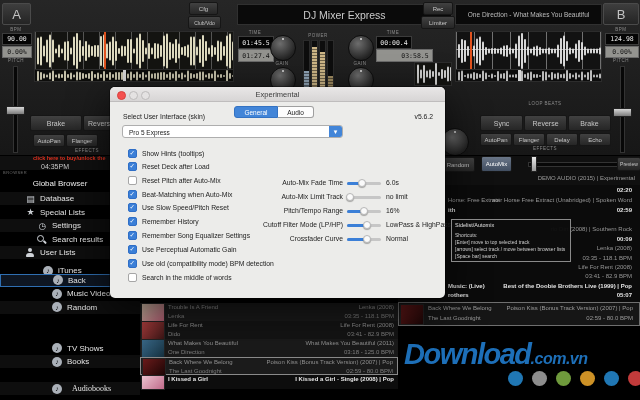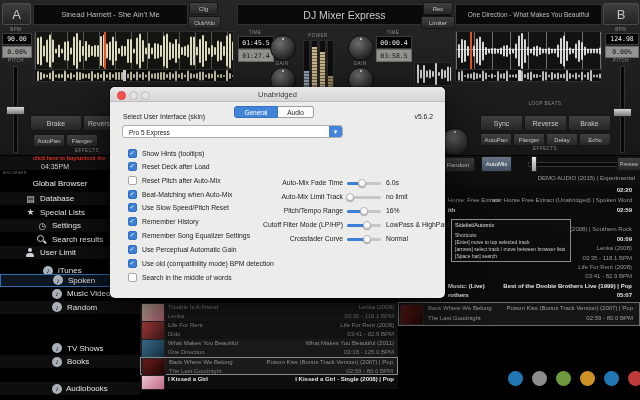--- a/index.html
+++ b/index.html
@@ -102,21 +102,20 @@
             background:#fafafa;border:1px solid #b8b8b8;box-shadow:0 1px 1px rgba(0,0,0,.3);box-sizing:border-box;}
   .sl-value{position:absolute;left:276px;top:0;font-size:6.8px;white-space:nowrap;}
 </style>
 </head>
 <body>
 
 <div id="root">
   <div class="abs" id="deck-bg"></div>
 
   <div class="abs badge" style="left:2px;top:3px;width:27px;height:20px;">A</div>
-  <div class="abs titlebox" style="left:33px;top:4px;width:153px;height:19px;">Sinead Harnett - She Ain't Me</div>
   <div class="abs dkbtn" style="left:189px;top:2px;width:27px;height:11px;">Cfg</div>
   <div class="abs dkbtn" style="left:188px;top:16px;width:31px;height:11px;font-size:5px;">Club/Vdo</div>
   <div class="abs tinylab" style="left:2px;top:27px;width:28px;">BPM</div>
   <div class="abs lcd" style="left:2px;top:33px;width:28px;height:10px;">90.00</div>
   <div class="abs lcd lit" style="left:2px;top:46px;width:28px;height:10px;">0.00%</div>
   <div class="abs tinylab" style="left:2px;top:58px;width:28px;">PITCH</div>
   <div class="abs vtrack" style="left:13px;top:66px;height:85px;"></div>
   <div class="abs vthumb" style="left:6px;top:106px;width:17px;height:7px;"></div>
 
   <div class="abs wv" id="wave-a" style="left:34px;top:31px;width:198px;height:37px;">
@@ -285,21 +284,21 @@
     </div>
   <div class="abs vubar" style="left:327px;top:40px;height:46px;">
       <b style="height:11px;background-color:#a08c62;"></b>
     </div>
 
   <div class="abs knob" style="left:348px;top:35px;width:24px;height:24px;"></div>
   <div class="abs tinylab" style="left:348px;top:61px;width:24px;">GAIN</div>
   <div class="abs knob" style="left:348px;top:67px;width:24px;height:24px;"></div>
   <div class="abs tinylab" style="left:376px;top:30px;width:34px;">TIME</div>
   <div class="abs lcd" style="left:376px;top:36px;width:34px;height:11px;">00:00.4</div>
-  <div class="abs lcd lit" style="left:376px;top:49px;width:34px;height:11px;">03:58.5</div>
+  <div class="abs lcd lit" style="left:376px;top:49px;width:34px;height:11px;padding-left:21px;">03:58.5</div>
   <div class="abs wv" id="mini-wave" style="left:414px;top:62px;width:36px;height:22px;">
       <i style="left:2px;height:19px;background:#d8d8d8"></i>
       <i style="left:5px;height:9px;background:#d8d8d8"></i>
       <i style="left:8px;height:18px;background:#d8d8d8"></i>
       <i style="left:11px;height:7px;background:#d8d8d8"></i>
       <i style="left:14px;height:9px;background:#d8d8d8"></i>
       <i style="left:17px;height:6px;background:#d8d8d8"></i>
       <i style="left:20px;height:22px;background:#d8d8d8"></i>
       <i style="left:23px;height:4px;background:#d8d8d8"></i>
       <i style="left:26px;height:10px;background:#d8d8d8"></i>
@@ -461,49 +460,49 @@
   <div class="abs sb-row stripe" style="top:219.2px;">
     <span class="sb-ico" style="margin-left:37px;">◷</span>
     <span style="margin-left:4px;">Settings</span>
   </div>
   <div class="abs sb-row" style="top:232.8px;">
     <span class="sb-ico ico-search" style="margin-left:37px;"></span>
     <span style="margin-left:6px;">Search results</span>
   </div>
   <div class="abs sb-row stripe" style="top:246.4px;">
     <span class="sb-ico ico-user" style="margin-left:25px;"></span>
-    <span style="margin-left:6px;">User Limit</span>
+    <span style="margin-left:6px;">User Lists</span>
   </div>
   <div class="abs sb-row" style="top:264px;">
     <span class="sb-ico disc" style="margin-left:43px;">♪</span>
     <span style="margin-left:5px;">iTunes</span>
   </div>
   <div class="abs sb-row stripe selected" style="top:273.6px;">
     <span class="sb-ico disc" style="margin-left:52px;">♪</span>
-    <span style="margin-left:5px;">Spoken</span>
+    <span style="margin-left:5px;">Back</span>
   </div>
   <div class="abs sb-row" style="top:287.2px;">
     <span class="sb-ico disc" style="margin-left:52px;">♪</span>
     <span style="margin-left:5px;">Music Videos</span>
   </div>
   <div class="abs sb-row stripe" style="top:300.8px;">
     <span class="sb-ico disc" style="margin-left:52px;">♪</span>
     <span style="margin-left:5px;">Random</span>
   </div>
   <div class="abs sb-row" style="top:341.6px;">
     <span class="sb-ico disc" style="margin-left:52px;">♪</span>
     <span style="margin-left:5px;">TV Shows</span>
   </div>
   <div class="abs sb-row stripe" style="top:355.2px;">
     <span class="sb-ico disc" style="margin-left:52px;">♪</span>
     <span style="margin-left:5px;">Books</span>
   </div>
   <div class="abs sb-row stripe" style="top:382.4px;">
     <span class="sb-ico disc" style="margin-left:52px;">♪</span>
-    <span style="margin-left:4px;">Audiobooks</span>
+    <span style="margin-left:10px;font-family:Liberation Serif, serif;">Audiobooks</span>
   </div>
 
   <div class="abs" id="cpl-bg"></div>
   <div class="abs pl-row" style="top:303px;background:#1a1a1a;">
     <span class="art" style="background:linear-gradient(135deg,#d8c4ae,#b05a70);"></span>
     <span class="t1">Trouble Is A Friend</span>
     <span class="t2">Lenka (2008)</span>
     <span class="t3">Lenka</span>
     <span class="t4">03:35 - 118.1 BPM</span>
   </div>
@@ -582,20 +581,21 @@
   </div>
 
   <div class="abs" style="left:398px;top:302px;width:240px;height:22px;border:1px solid #6f6f6f;background:#161616;font-size:6px;color:#9a9a9a;">
     <span style="position:absolute;left:1px;top:1px;width:22px;height:19px;background:linear-gradient(135deg,#6a1a1a,#1a0505);border:1px solid #222;"></span>
     <span style="position:absolute;left:29px;top:2px;white-space:nowrap;">Back Where We Belong</span>
     <span style="position:absolute;right:6px;top:2px;white-space:nowrap;">Poison Kiss (Bonus Track Version) (2007) | Pop</span>
     <span style="position:absolute;left:29px;top:12px;white-space:nowrap;">The Last Goodnight</span>
     <span style="position:absolute;right:6px;top:12px;white-space:nowrap;">02:59 - 80.0 BPM</span>
   </div>
 
+  <div class="abs" id="wm"><span class="big">Download</span><span class="small">.com.vn</span></div>
   <div class="abs" id="dots">
     <span style="background: rgb(32, 119, 180);"></span>
     <span style="background: rgb(141, 141, 141);"></span>
     <span style="background: rgb(111, 154, 60);"></span>
     <span style="background: rgb(205, 145, 38);"></span>
     <span style="background: rgb(32, 119, 180);"></span>
     <span style="background: rgb(194, 59, 59);"></span>
   </div>
 
   <div class="abs" id="tooltip">
@@ -605,21 +605,21 @@
     <span class="tt-line" style="top:26px;">[arrows] select track / move between browser lists</span>
     <span class="tt-line" style="top:33px;">[Space bar] search</span>
   </div>
 
   <div class="abs" id="prefs">
     <div class="tb">
       <span class="light l-red"></span>
       <span class="light l-gray" style="left:19px;"></span>
       <span class="light l-gray" style="left:31px;"></span>
     </div>
-    <div class="title">Unabridged</div>
+    <div class="title">Experimental</div>
     <div class="tab active" style="left:124px;width:44px;border-radius:3px 0 0 3px;">General</div>
     <div class="tab" style="left:168px;width:36px;border-radius:0 3px 3px 0;border-left:none;">Audio</div>
     <div style="position:absolute;left:13px;top:26px;font-size:6.8px;">Select User Interface (skin)</div>
     <div style="position:absolute;right:12px;top:26px;font-size:6.8px;">v5.6.2</div>
     <div class="dd">
       <span class="dd-val">Pro 5 Express</span>
       <span class="dd-caret">▾</span>
     </div>
 
     <div class="cbrow" style="top:62px;">

